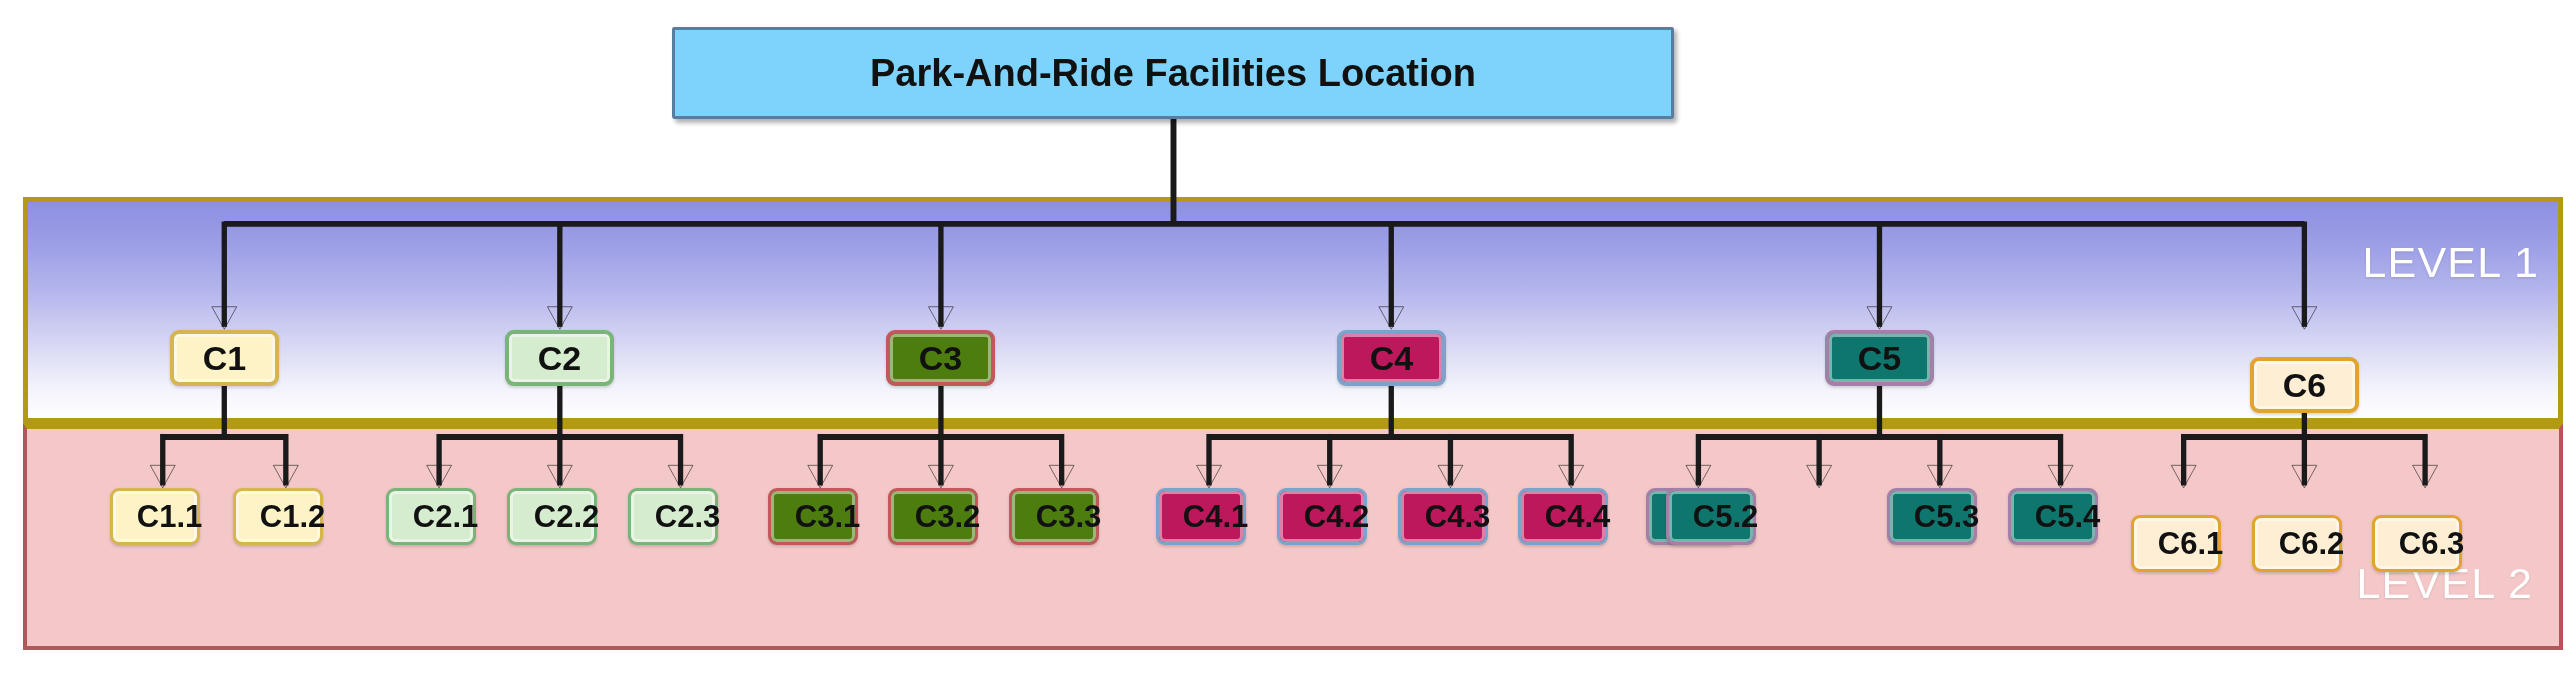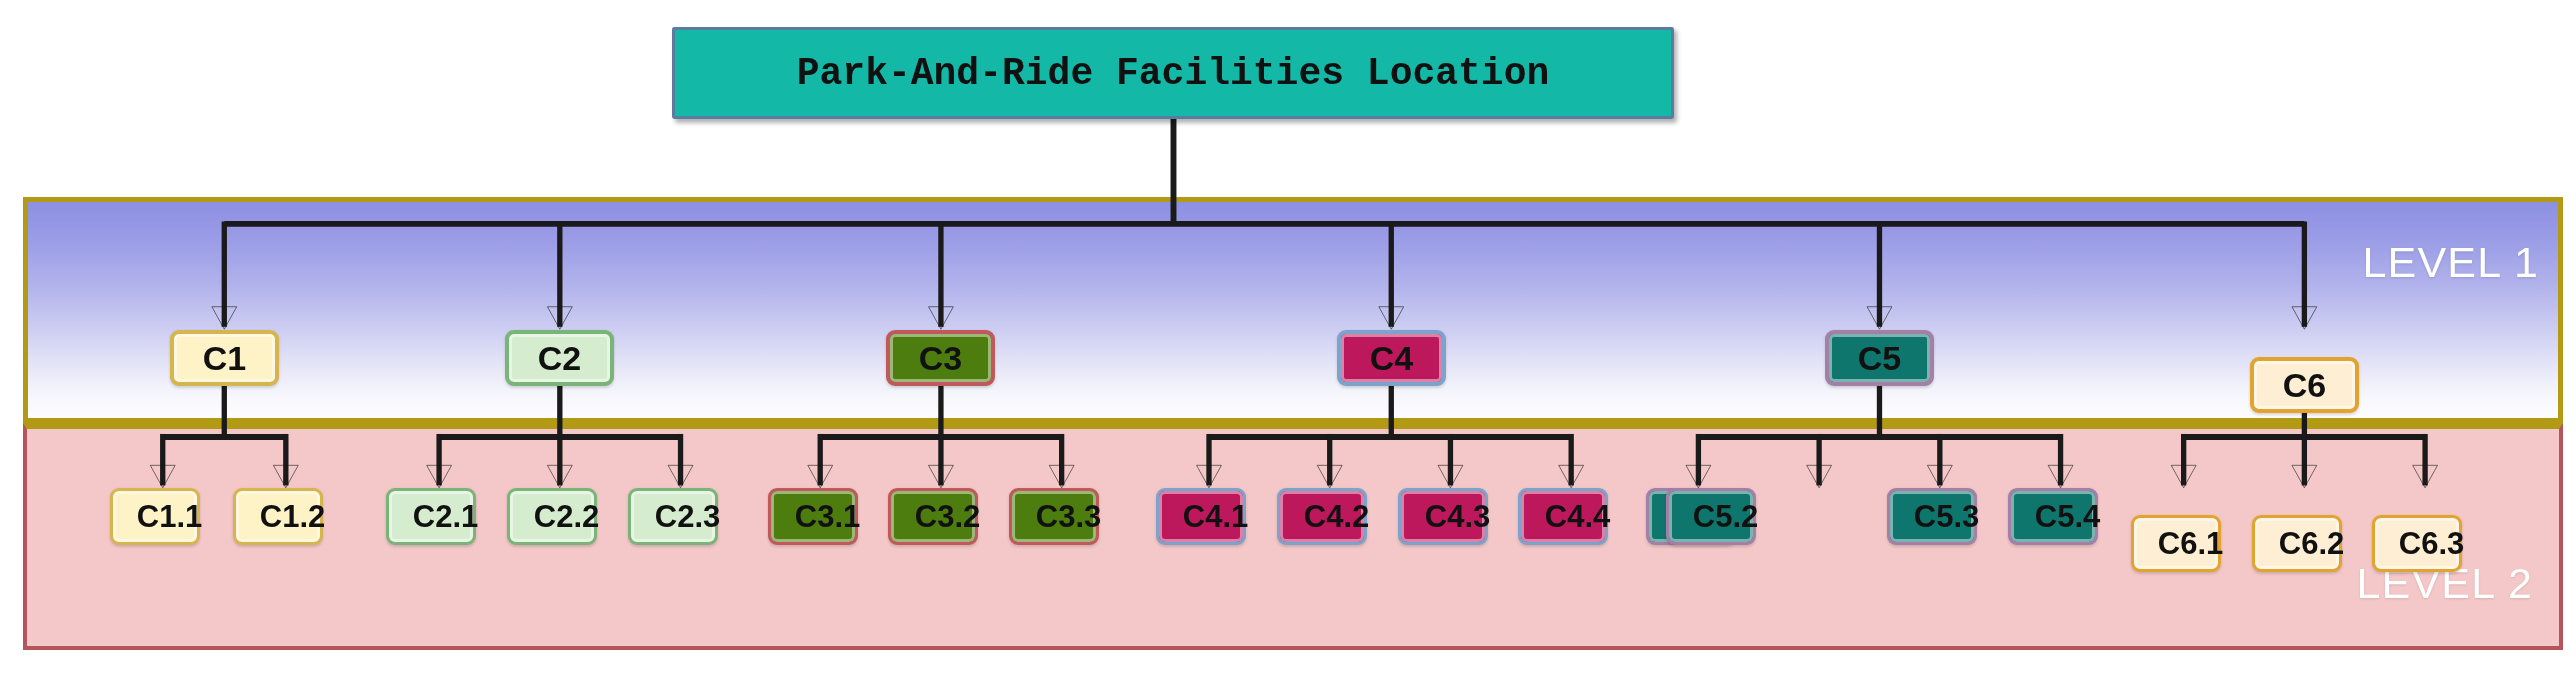--- a/index.html
+++ b/index.html
@@ -34,22 +34,22 @@
 
   
   .node{
     position:absolute;display:flex;align-items:center;justify-content:center;
     box-sizing:border-box;border-radius:9px;
     font-weight:bold;color:#111111;
     box-shadow:inset 0 0 0 3px rgba(255,255,255,0.45), 0 1.8px 3px rgba(0,0,0,0.15);
   }
   .node.root{
     left:672px;top:27px;width:1002px;height:92px;
-    background:#14b8a6;border:3px solid #5a7ca0;border-radius:2.4px;
-    font-size:38px;box-shadow:3px 3.6px 4.7px rgba(0,0,0,0.30);font-family:Liberation Mono, monospace;
+    background:#7dd3fc;border:3px solid #5a7ca0;border-radius:2.4px;
+    font-size:38px;box-shadow:3px 3.6px 4.7px rgba(0,0,0,0.30);
   }
   .node.parent{width:109px;height:56px;top:330px;font-size:34px;border-width:4.1px;border-style:solid;}
   .node.child{width:90px;height:57px;top:488px;font-size:31px;border-width:3.6px;border-style:solid;padding-left:29px;}
 
   .g0{background:#fdf3c6;border-color:#d6b44e;}
   .g1{background:#d6ecce;border-color:#79b479;}
   .g2{background:#4d7c0f;border-color:#c05a5a;}
   .g3{background:#be185d;border-color:#7ba3cc;}
   .g4{background:#0f766e;border-color:#a47fa8;}
   .g5{background:#fdeed4;border-color:#e2a42f;margin-top:27px;}

